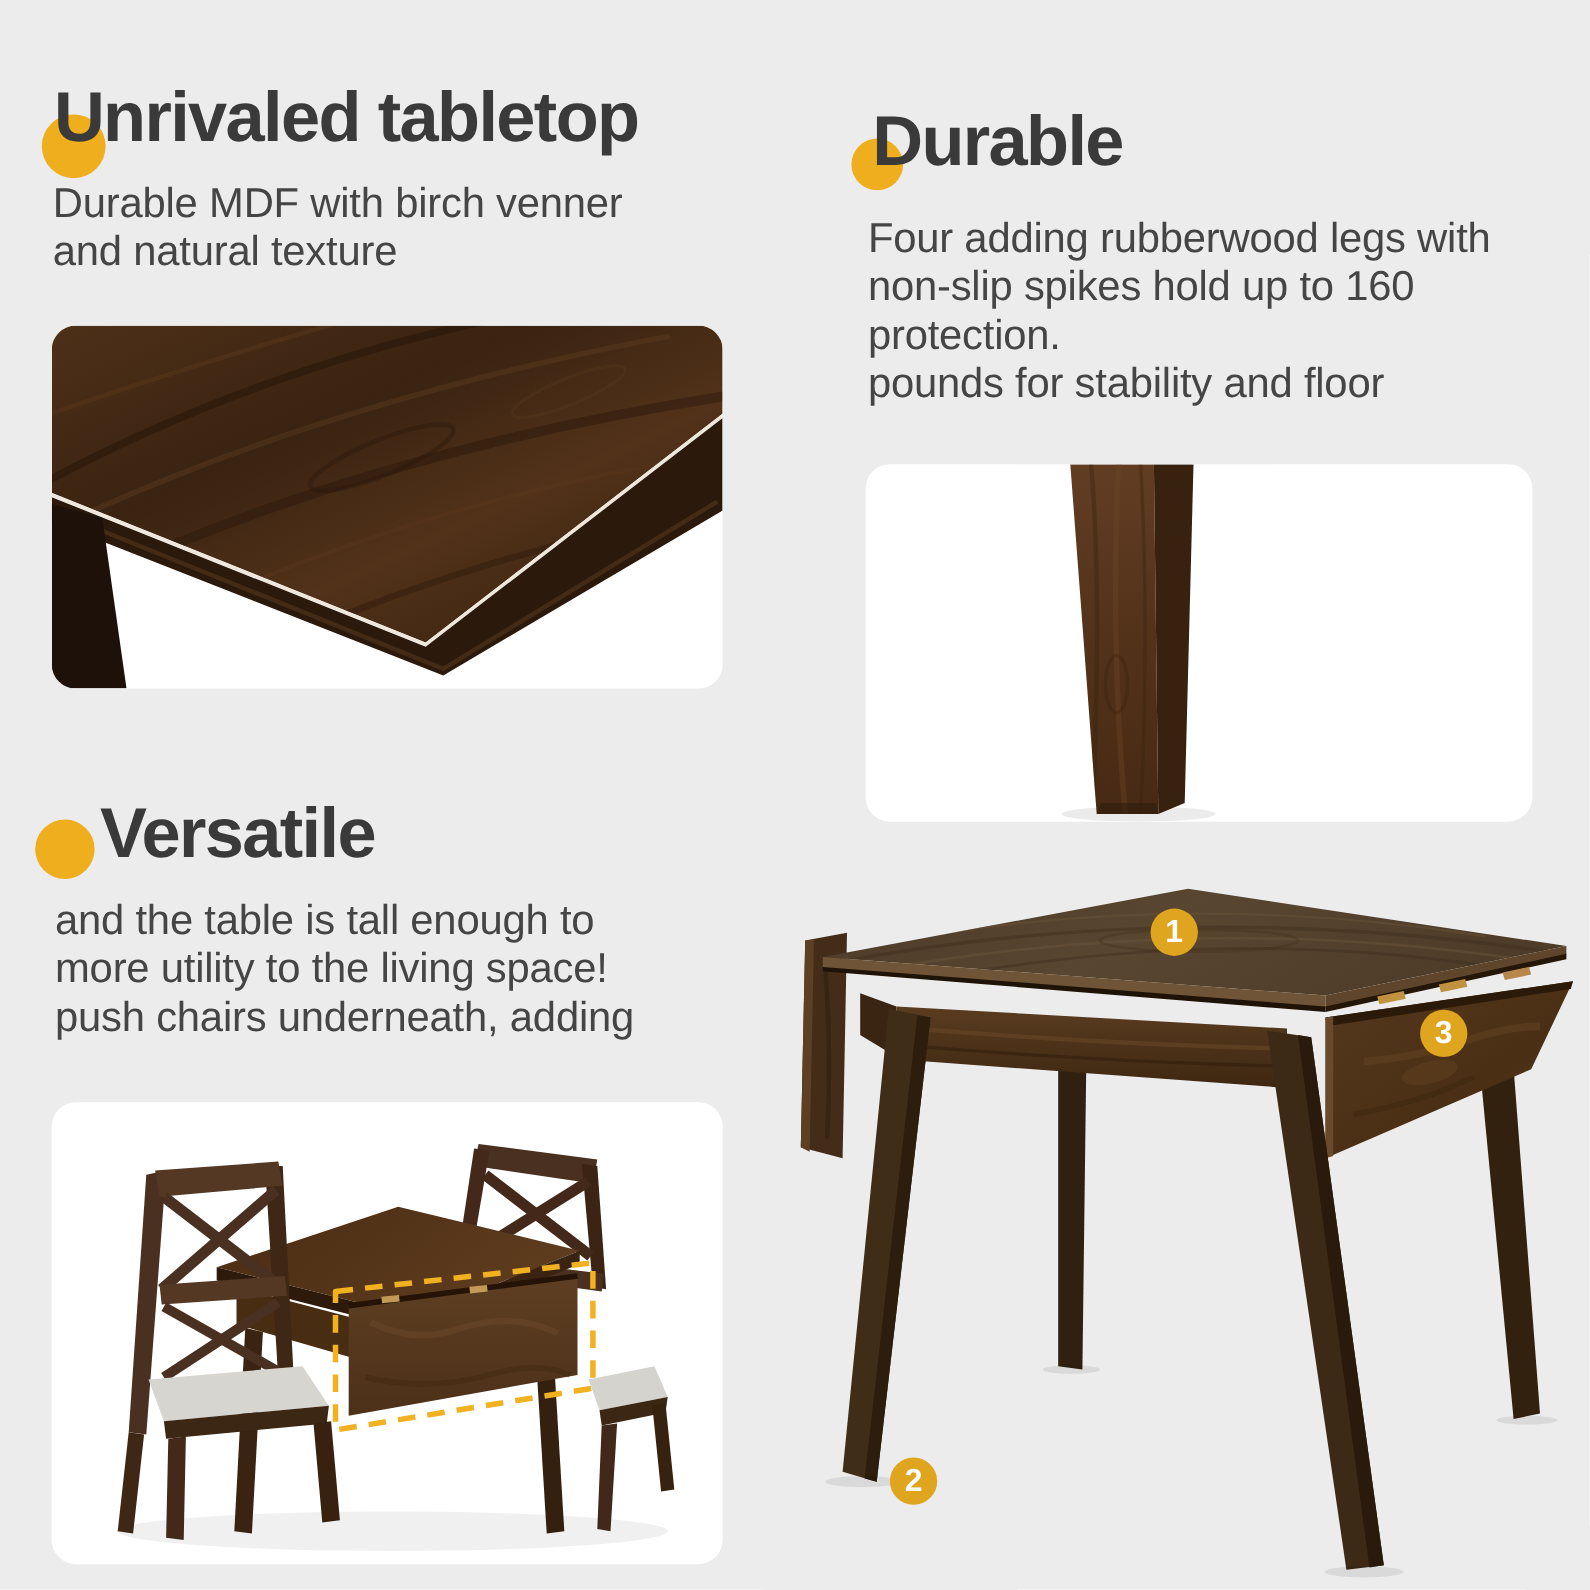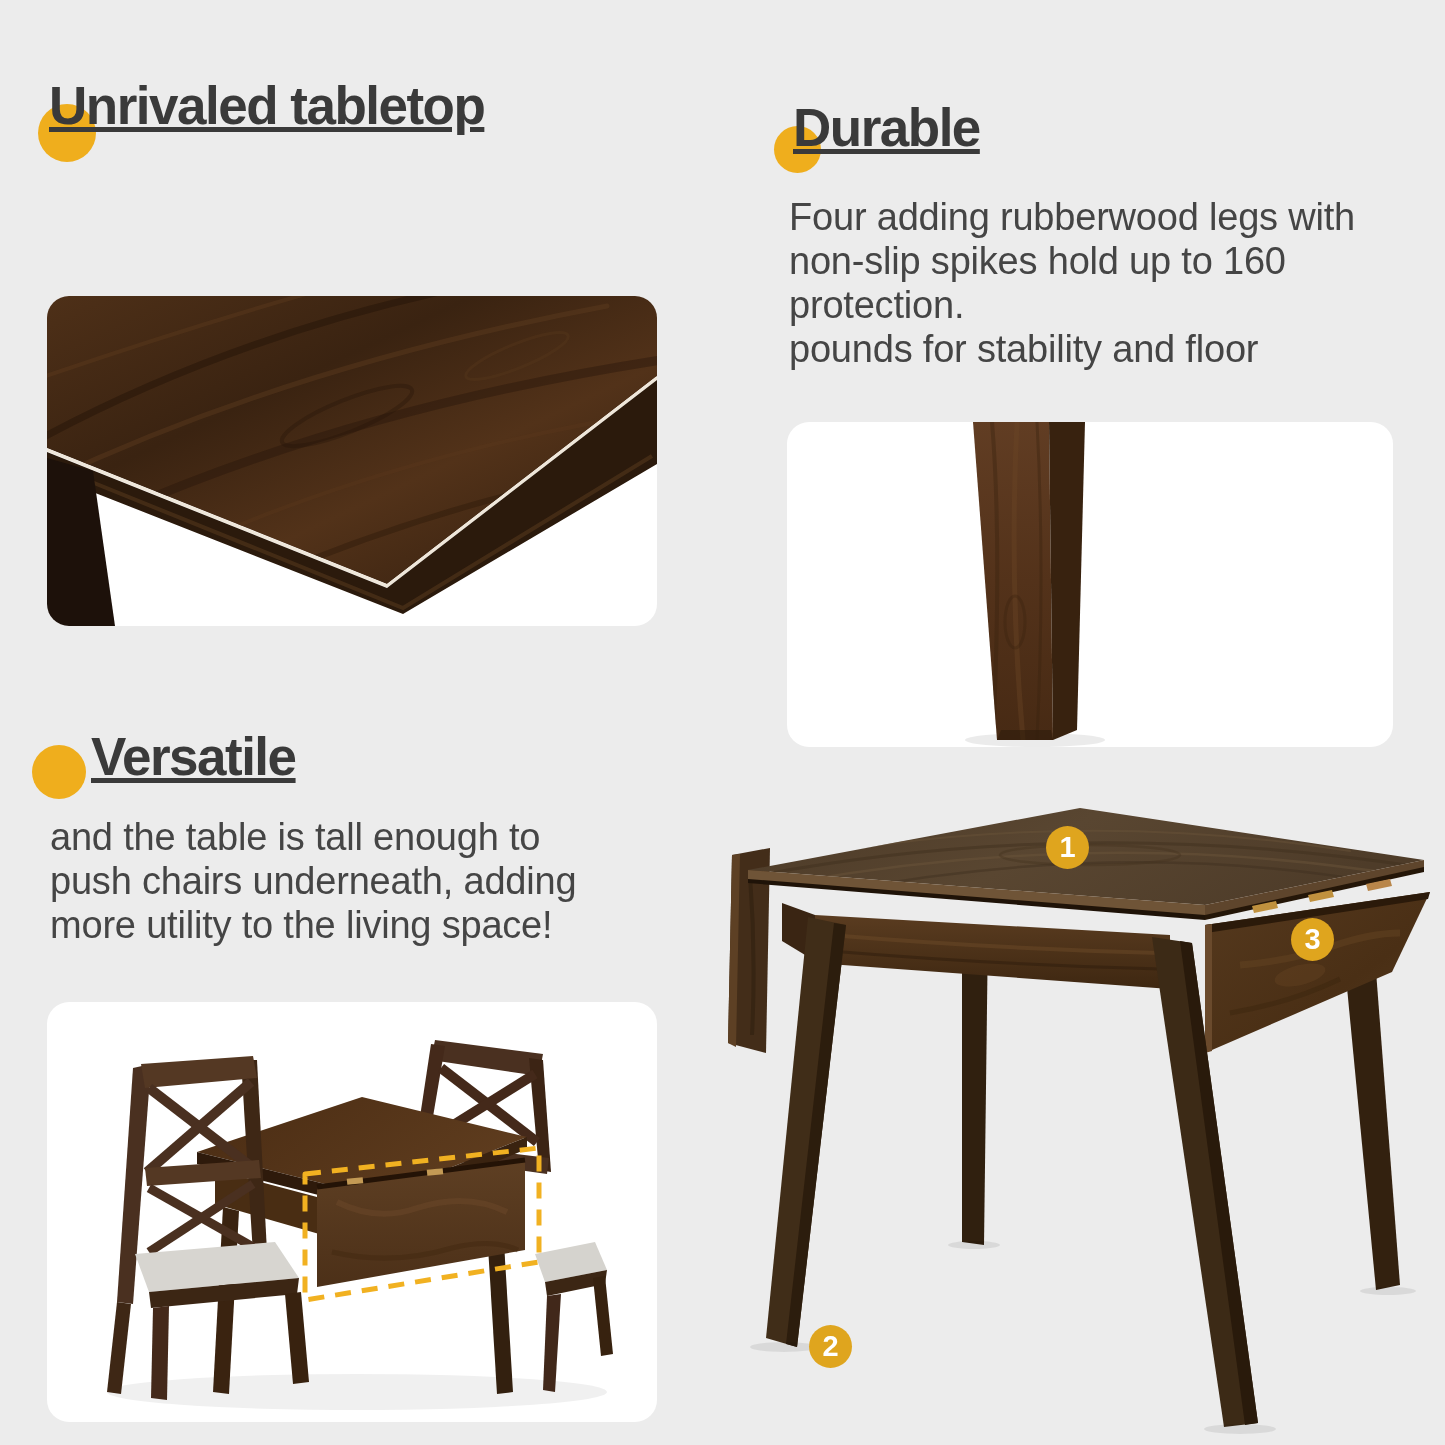--- a/index.html
+++ b/index.html
@@ -1,37 +1,41 @@
 <!DOCTYPE html>
 <html><head>
 <meta charset="utf-8">
 <style>
   html,body{margin:0;padding:0;}
   body{font-family:"Liberation Sans",sans-serif;}
   #stage{position:relative;width:1445px;height:1445px;background:#ececec;overflow:hidden;}
 
-  .heading{position:absolute;font-weight:700;font-size:53px;line-height:64px;
-           letter-spacing:-1.5px;color:#3a3a3a;z-index:2;white-space:nowrap;text-decoration:underline;}
+  .heading{position:absolute;font-weight:700;font-size:64px;line-height:64px;
+           letter-spacing:-1.5px;color:#3a3a3a;z-index:2;white-space:nowrap;}
   .dot{position:absolute;border-radius:50%;background:#efae1d;z-index:1;}
   .para{position:absolute;font-size:38px;line-height:44px;color:#454545;
         letter-spacing:-0.2px;z-index:2;}
   .card{position:absolute;background:#ffffff;border-radius:22px;overflow:hidden;}
   .card svg{display:block;width:100%;height:100%;}
   .photo{position:absolute;}
   .callout{position:absolute;width:43px;height:43px;border-radius:50%;
            background:#dfa51e;color:#ffffff;font-weight:700;font-size:29px;
            display:flex;align-items:center;justify-content:center;z-index:5;}
 </style>
 </head>
 <body>
 
 <div id="stage">
 
   <span class="dot" style="left:38px;top:104px;width:58px;height:58px;"></span>
   <div class="heading" style="left:49px;top:74px;">Unrivaled tabletop</div>
+  <div class="para" style="left:48px;top:163px;">
+    <div>Durable MDF with birch venner</div>
+    <div>and natural texture</div>
+  </div>
 
   <div class="card" style="left:47px;top:296px;width:610px;height:330px;">
     <svg viewBox="0 0 610 330">
       <defs>
         <linearGradient id="wood1" x1="0" y1="0" x2="1" y2="1">
           <stop offset="0" stop-color="#4e3018"></stop>
           <stop offset="0.35" stop-color="#3a2311"></stop>
           <stop offset="0.62" stop-color="#523219"></stop>
           <stop offset="1" stop-color="#311d0d"></stop>
         </linearGradient>
@@ -94,22 +98,22 @@
 
       <polygon points="262,0 298,0 290,308 266,318" fill="#38220f"></polygon>
       <polygon points="210,318 266,318 264,308 214,308" fill="#2e1c0c" opacity="0.6"></polygon>
     </svg>
   </div>
 
   <span class="dot" style="left:32px;top:745px;width:54px;height:54px;"></span>
   <div class="heading" style="left:55px;top:725px;margin-left:36px;">Versatile</div>
   <div class="para" style="left:50px;top:815px;">
     <div>and the table is tall enough to</div>
+    <div>more utility to the living space!</div>
     <div>push chairs underneath, adding</div>
-    <div>more utility to the living space!</div>
   </div>
 
   <div class="card" style="left:47px;top:1002px;width:610px;height:420px;">
     <svg viewBox="0 0 610 420">
       <defs>
         <linearGradient id="tinyTop" x1="0" y1="0" x2="1" y2="0.4">
           <stop offset="0" stop-color="#4a2c13"></stop>
           <stop offset="1" stop-color="#5e3c1e"></stop>
         </linearGradient>
         <linearGradient id="tinyLeaf" x1="0" y1="0" x2="0" y2="1">

